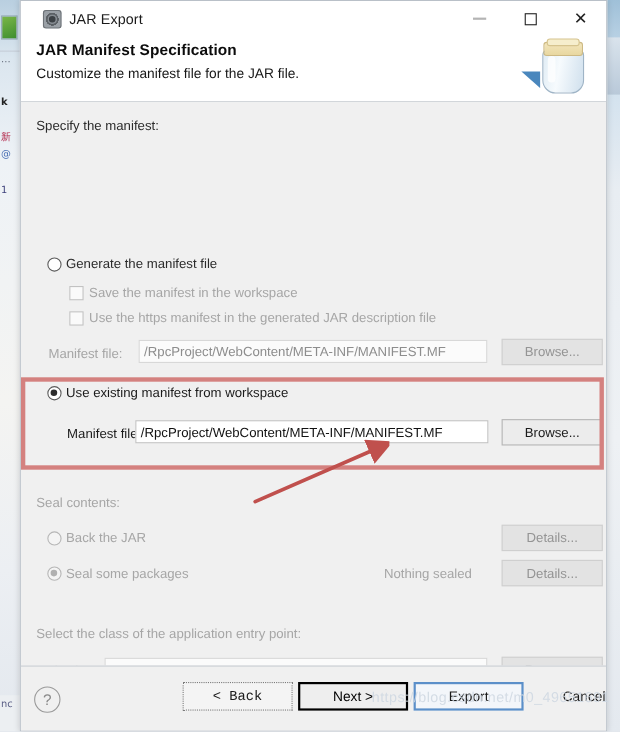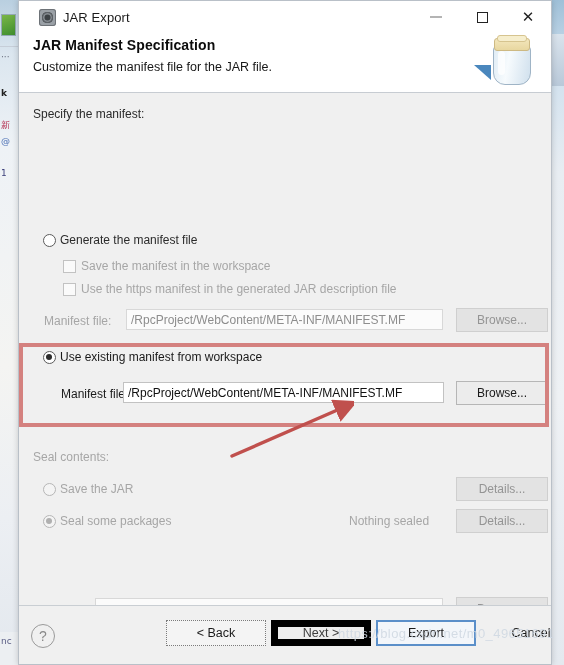--- a/index.html
+++ b/index.html
@@ -96,22 +96,22 @@
   #cn-note{position:absolute;left:85px;top:364px;font-size:14px;color:#d07c86;
      font-family:"DejaVu Sans",sans-serif;white-space:nowrap;letter-spacing:1px;}
   #cn-note .mf{font-family:"DejaVu Sans Mono",monospace;font-size:12px;}
 
   
   #footer{flex:0 0 auto;height:58px;background:#f0f0f0;border-top:1px solid #c9ced3;position:relative;}
   #help-icon{position:absolute;left:12px;top:18px;width:22px;height:22px;border-radius:50%;
      border:1.6px solid #9a9a9a;color:#8a8a8a;font-size:14px;display:flex;align-items:center;justify-content:center;}
   .fbtn{position:absolute;top:14px;height:26px;width:100px;display:flex;align-items:center;justify-content:center;
      font-size:12.5px;box-sizing:border-box;background:#f0f0f0;border:1px solid #cfcfcf;color:#1a1a1a;}
-  .fbtn.dotted{border:1px dotted #7b7b7b;background:#f4f4f4;}
-  .fbtn.disabled{color:#404040;border:7px solid #000000;background:#eeeeee;}
+  .fbtn.dotted{border:1px dotted #7b7b7b;background:#f4f4f4;font-family:Liberation Mono, monospace;}
+  .fbtn.disabled{color:#000000;border:2px solid #000000;background:#eeeeee;}
   .fbtn.default{border:2px solid #5b8fc9;background:#f3f6fa;}
   .fbtn.plain{border:1px solid transparent;background:transparent;}
   #watermark{position:absolute;left:338px;top:626px;font-size:13px;color:#cfd8e2;
      letter-spacing:.4px;white-space:nowrap;opacity:.85;font-family:"Liberation Sans",sans-serif;}
 </style>
 </head>
 <body>
 
 <div id="backdrop">
   <div class="bg-strip"></div>
@@ -180,28 +180,29 @@
     <div class="radio checked" style="left:24px;top:258px;"></div>
     <div class="sec-label" style="left:41px;top:257px;color:#1a1a1a;">Use existing manifest from workspace</div>
 
     <div class="sec-label" style="left:42px;top:294px;color:#1a1a1a;">Manifest file:</div>
     <div class="txtfield" style="left:104px;top:289px;width:321px;">/RpcProject/WebContent/META-INF/MANIFEST.MF</div>
     <div class="btn enabled" style="left:437px;top:288px;width:92px;">Browse...</div>
 
     <div class="sec-label lbl dim" style="left:14px;top:357px;">Seal contents:</div>
 
     <div class="radio dim" style="left:24px;top:390px;"></div>
-    <div class="sec-label lbl dim" style="left:41px;top:389px;">Save the JAR</div>
+    <div class="sec-label lbl dim" style="left:41px;top:389px;">Back the JAR</div>
     <div class="btn" style="left:437px;top:384px;width:92px;">Details...</div>
 
     <div class="radio checked dim" style="left:24px;top:422px;"></div>
     <div class="sec-label lbl dim" style="left:41px;top:421px;">Seal some packages</div>
     <div class="sec-label lbl dim" style="left:330px;top:421px;">Nothing sealed</div>
     <div class="btn" style="left:437px;top:416px;width:92px;">Details...</div>
 
+    <div class="sec-label lbl dim" style="left:14px;top:476px;">Select the class of the application entry point:</div>
     <div class="sec-label lbl dim" style="left:14px;top:510px;">Main class:</div>
     <div class="txtfield dim" style="left:76px;top:505px;width:348px;"></div>
     <div class="btn" style="left:437px;top:504px;width:92px;">Browse...</div>
 
     <div id="redbox"></div>
 
     <svg id="redarrow" viewBox="0 0 130 62">
       <defs>
         <marker id="ah" markerWidth="7" markerHeight="7" refX="2" refY="3.5" orient="auto">
           <path d="M0,0 L7,3.5 L0,7 z" fill="#c0504d"></path>

